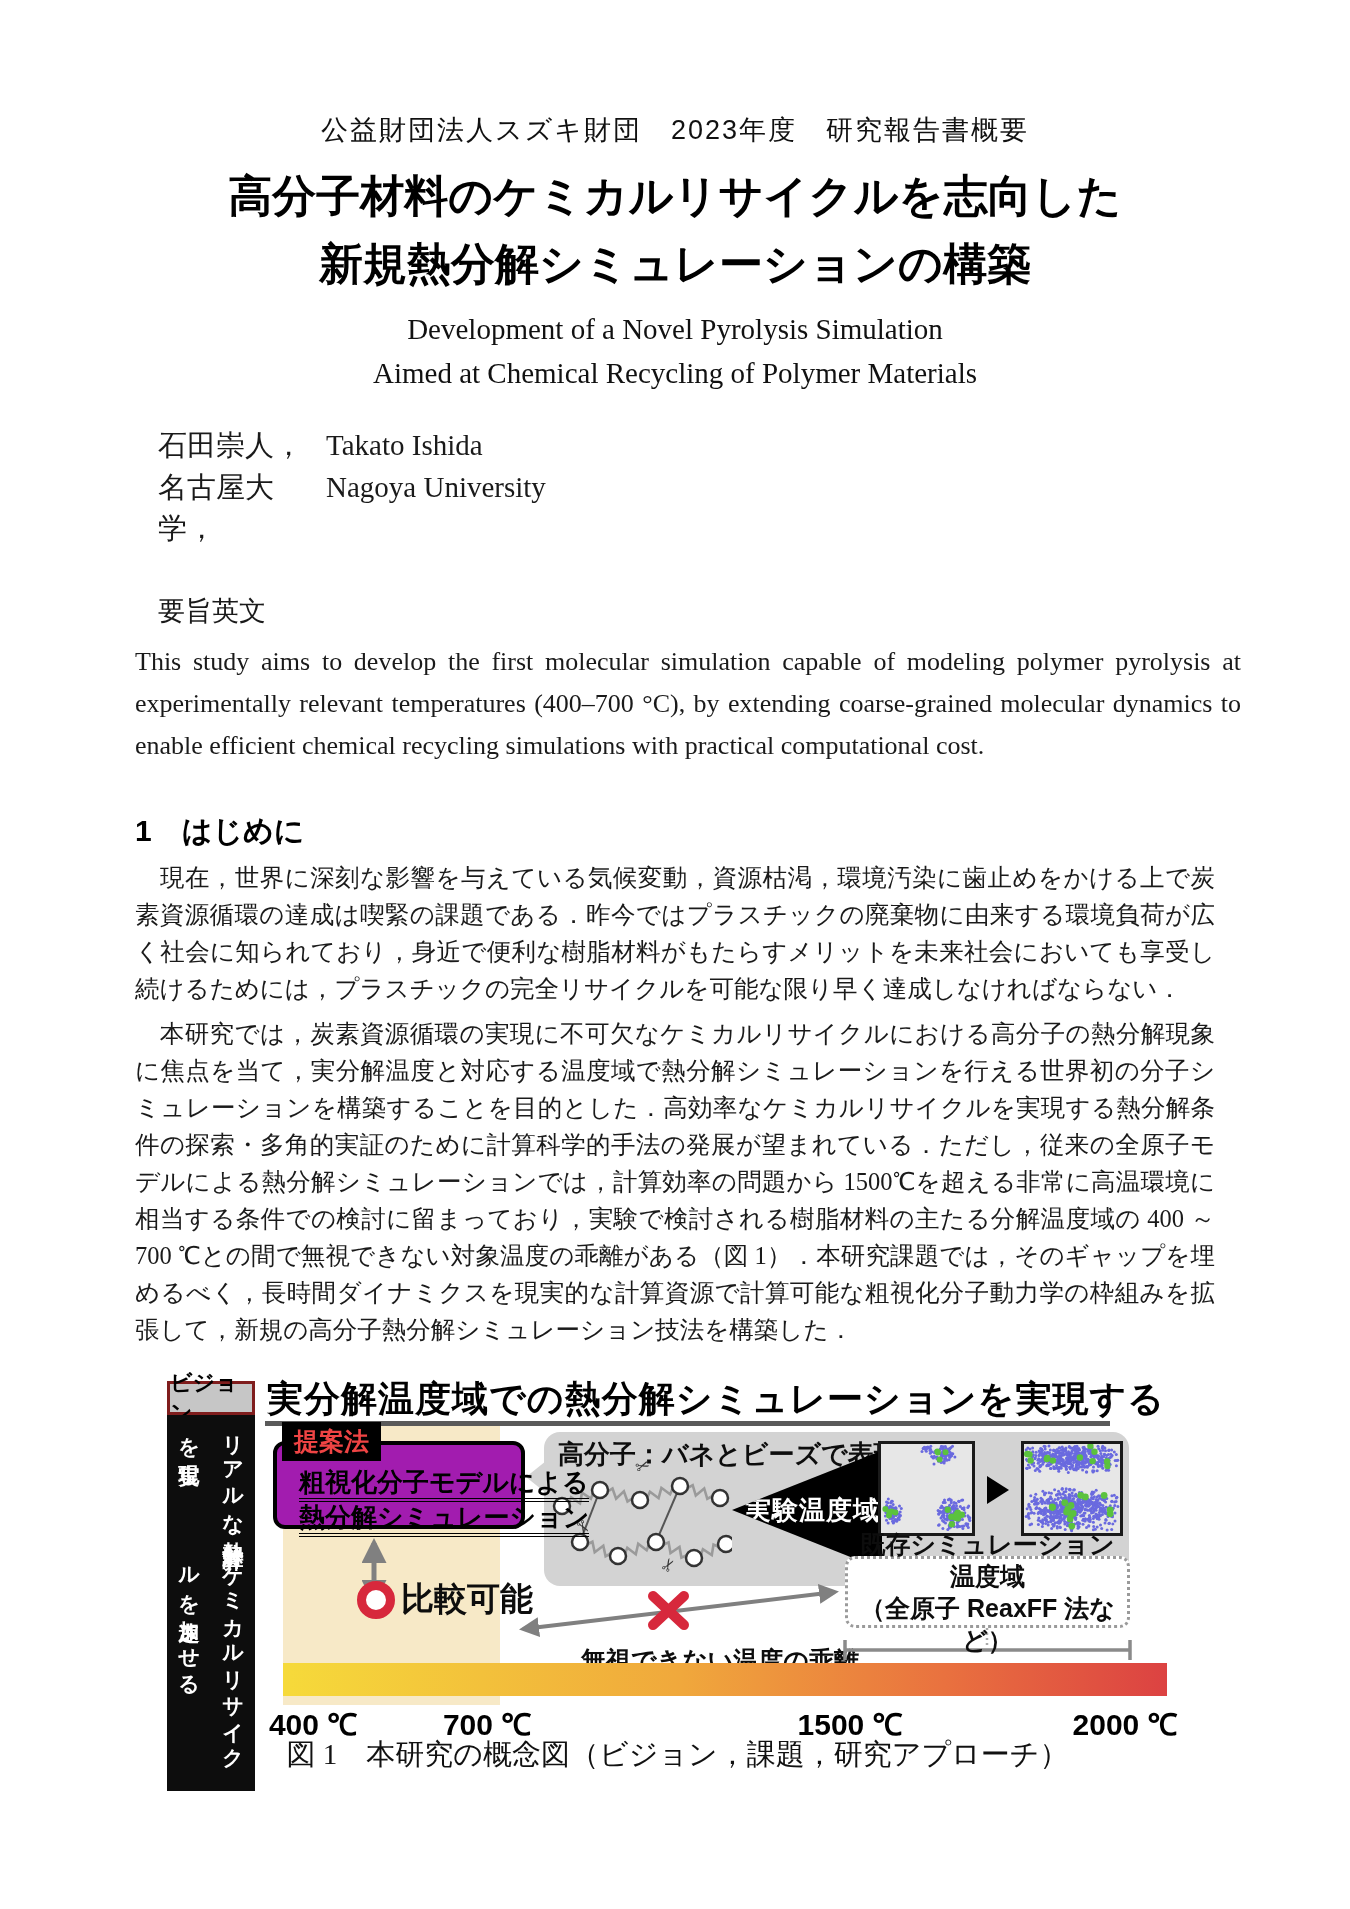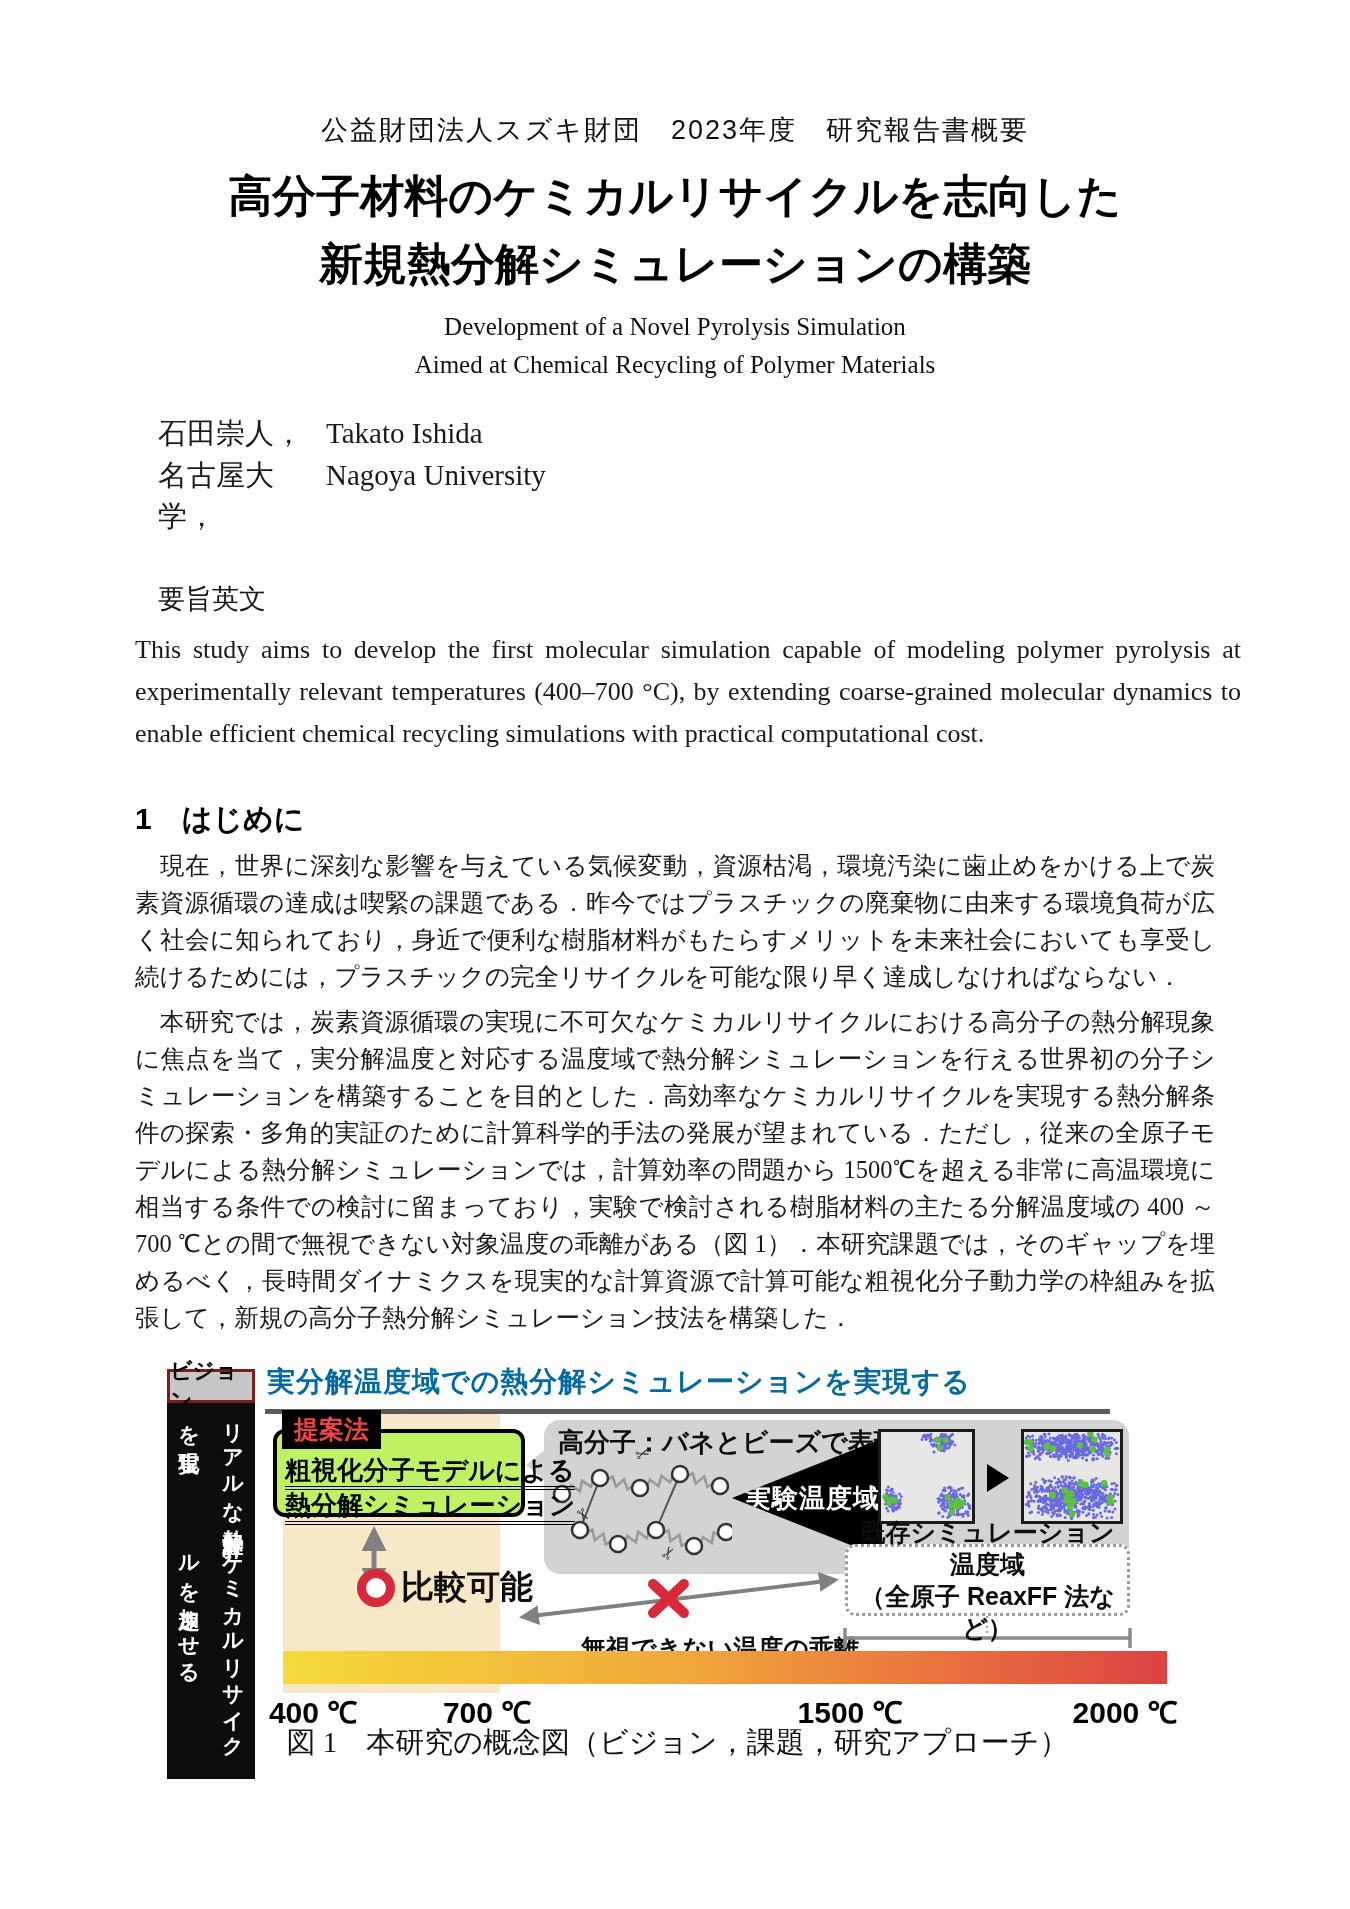--- a/index.html
+++ b/index.html
@@ -13,21 +13,21 @@
     font-family:"Liberation Sans", sans-serif;
     font-size:27px; letter-spacing:2px; color:#111;
   }
   .title-ja{
     margin-top:14px; text-align:center;
     font-family:"Liberation Sans", sans-serif;
     font-weight:bold; font-size:44px; line-height:1.55; color:#000;
   }
   .title-en{
     margin-top:10px; text-align:center;
-    font-size:25px; line-height:1.5; color:#111;
+    font-size:29px; line-height:1.5; color:#111;
   }
   .authors{ margin:30px 0 0 158px; font-size:29px; line-height:1.42; }
   .author-row{ display:grid; grid-template-columns:168px auto; width:700px; }
   .abs-label{ margin:44px 0 0 158px; font-size:27px; }
   .abs-text{
     margin:12px 109px 0 135px; font-size:26px; line-height:1.62;
     text-align:justify;
   }
   .keywords{ margin:36px 0 0 158px; font-size:27px; }
   .kw-label{ font-weight:bold; font-style:italic; }
@@ -52,29 +52,29 @@
   }
   .vision-bar{ left:32px; top:42px; width:88px; height:376px; background:#0d0d0d; }
   .vision-vert{
     position:absolute; inset:6px 0;
     writing-mode:vertical-rl; text-orientation:upright;
     display:flex; flex-direction:row; justify-content:center;
     color:#fff; font-weight:bold; font-size:21px; line-height:44px;
     text-align:left; letter-spacing:2px;
   }
   .fig-title{
-    left:132px; top:2px; font-weight:bold; font-size:28px; color:#0369a1;
+    left:132px; top:2px; font-weight:bold; font-size:36px; color:#000000;
     white-space:nowrap; letter-spacing:1px;text-align:right;
   }
   .fig-title-underline{ left:130px; top:48px; width:845px; height:5px; background:#5a5a5a; }
   .beige-band{ left:148px; top:53px; width:217px; height:279px; background:#f7e9c7; }
   .proposal-box{
     left:138px; top:68px; width:252px; height:88px; box-sizing:border-box;
-    background:#bef264; border:4px solid #000; border-radius:12px; z-index:3;
-    padding:20px 10px 0 8px;
+    background:#a21caf; border:4px solid #000; border-radius:12px; z-index:3;
+    padding:20px 10px 0 22px;
     font-weight:bold; font-size:26px; line-height:35px; color:#000;
   }
   .u2{ border-bottom:4px double #000; padding-bottom:1px; white-space:nowrap; }
   .proposal-tag{
     left:147px; top:49px; z-index:4; background:#000; color:#ef4444;
     font-weight:bold; font-size:25px; padding:3px 12px;
   }
   .bubble{
     left:409px; top:59px; width:585px; height:154px;
     background:#d3d3d3; border-radius:16px; z-index:1;

